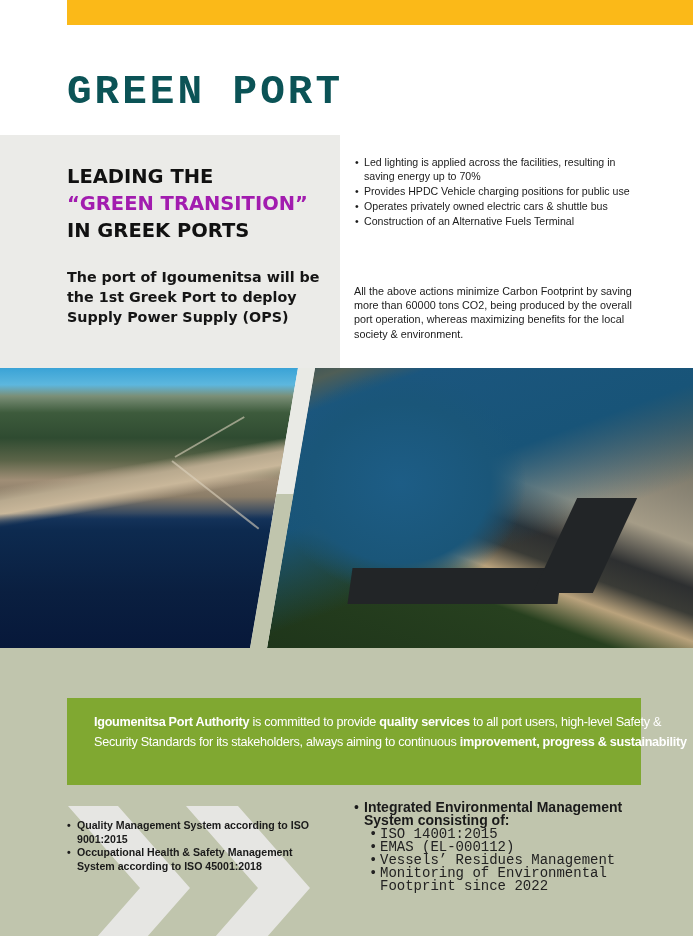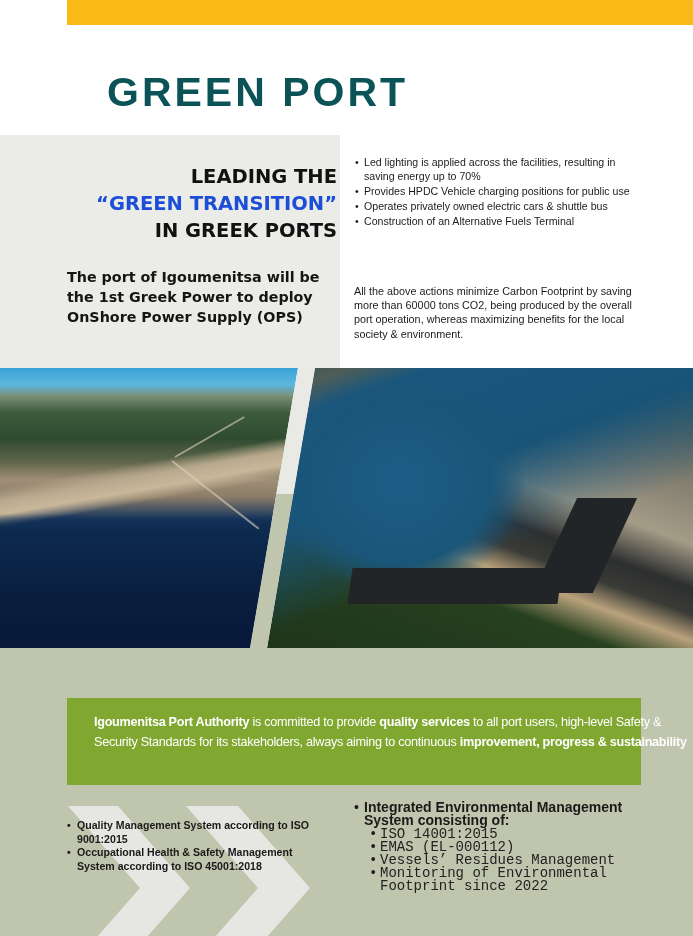--- a/index.html
+++ b/index.html
@@ -3,31 +3,31 @@
 <meta charset="utf-8">
 <style>
   * { box-sizing: border-box; margin: 0; padding: 0; }
   html, body { width: 693px; height: 936px; overflow: hidden; background: #ffffff; }
   body { position: relative; font-family: "Liberation Sans", sans-serif; }
 
   .top-bar { position: absolute; left: 67px; top: 0; width: 626px; height: 25px; background: #fbb918; }
 
   .page-title {
     position: absolute; left: 67px; top: 72px;
-    font-family: Liberation Sans, sans-serif; font-weight: bold;
-    font-size: 41px; letter-spacing: 3px; color: #0b5356; line-height: 1; margin-left: 40px;
+    font-family: Liberation Mono, monospace; font-weight: bold;
+    font-size: 41px; letter-spacing: 3px; color: #0b5356; line-height: 1;
   }
 
   .intro-panel { position: absolute; left: 0; top: 135px; width: 340px; height: 233px; background: #ebebe8; }
   .headline {
     position: absolute; left: 67px; top: 163px; width: 270px;
     font-family: "DejaVu Sans", sans-serif; font-weight: bold;
-    font-size: 19.5px; line-height: 27px; color: #111111; text-align: right;
+    font-size: 19.5px; line-height: 27px; color: #111111;
   }
-  .headline .hl-green { color: #1d4ed8; display: block; }
+  .headline .hl-green { color: #a21caf; display: block; }
   .headline span { display: block; }
   .ops-text {
     position: absolute; left: 67px; top: 267px; width: 270px;
     font-family: "DejaVu Sans", sans-serif; font-weight: bold;
     font-size: 14.3px; line-height: 20px; color: #151515;
   }
 
   .initiatives {
     position: absolute; left: 355px; top: 155px; width: 280px;
     font-size: 10.6px; line-height: 14.3px; color: #1b1b1b; list-style: none;
@@ -102,21 +102,21 @@
 <h1 class="page-title">GREEN PORT</h1>
 
 <div class="intro-panel"></div>
 
 <h2 class="headline">
   <span>LEADING THE</span>
   <span class="hl-green">“GREEN TRANSITION”</span>
   <span>IN GREEK PORTS</span>
 </h2>
 
-<p class="ops-text">The port of Igoumenitsa will be the 1st Greek Power to deploy OnShore Power Supply (OPS)</p>
+<p class="ops-text">The port of Igoumenitsa will be the 1st Greek Port to deploy Supply Power Supply (OPS)</p>
 
 <ul class="initiatives">
   <li>Led lighting is applied across the facilities, resulting in saving energy up to 70%</li>
   <li>Provides HPDC Vehicle charging positions for public use</li>
   <li>Operates privately owned electric cars &amp; shuttle bus</li>
   <li>Construction of an Alternative Fuels Terminal</li>
 </ul>
 
 <p class="footprint">All the above actions minimize Carbon Footprint by saving more than 60000 tons CO2, being produced by the overall port operation, whereas maximizing benefits for the local society &amp; environment.</p>
 

